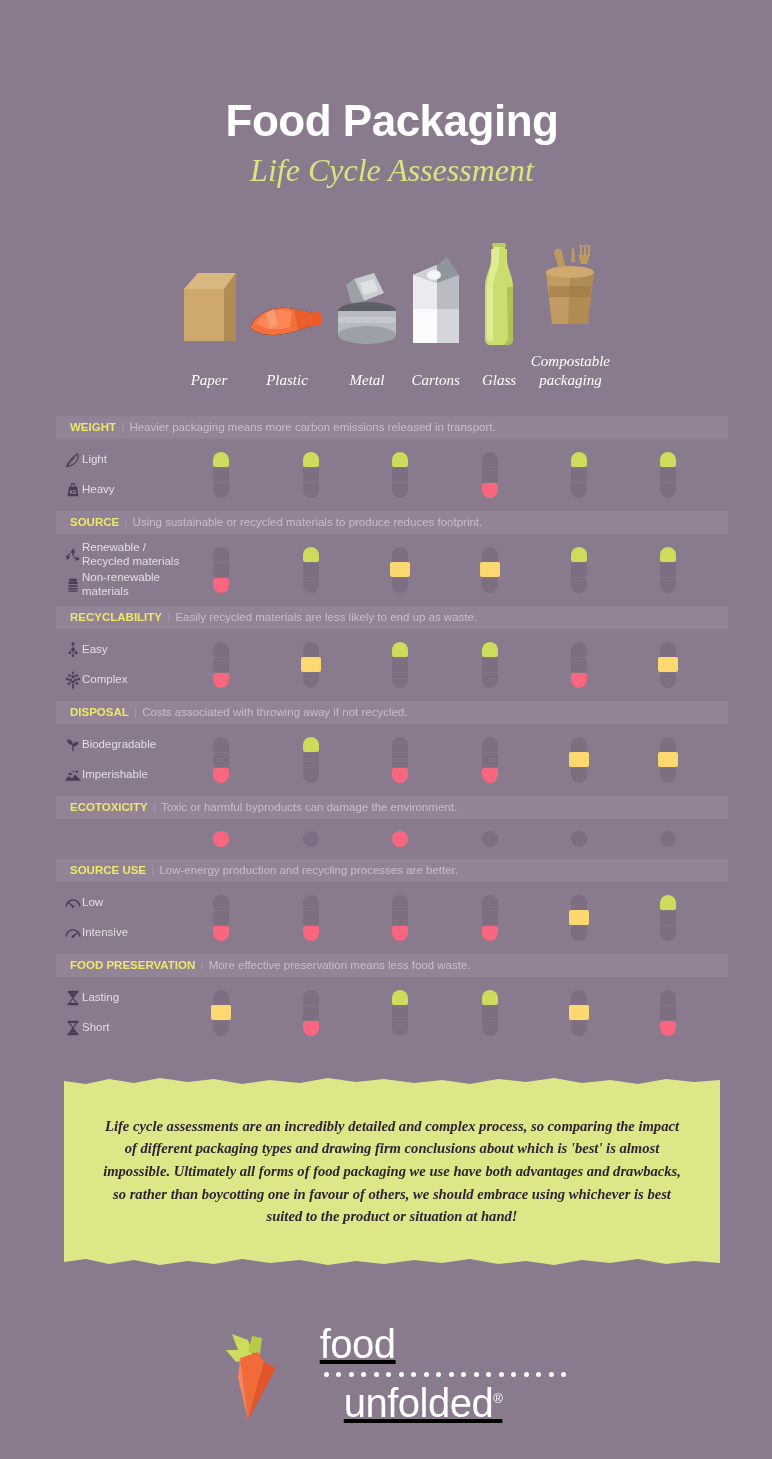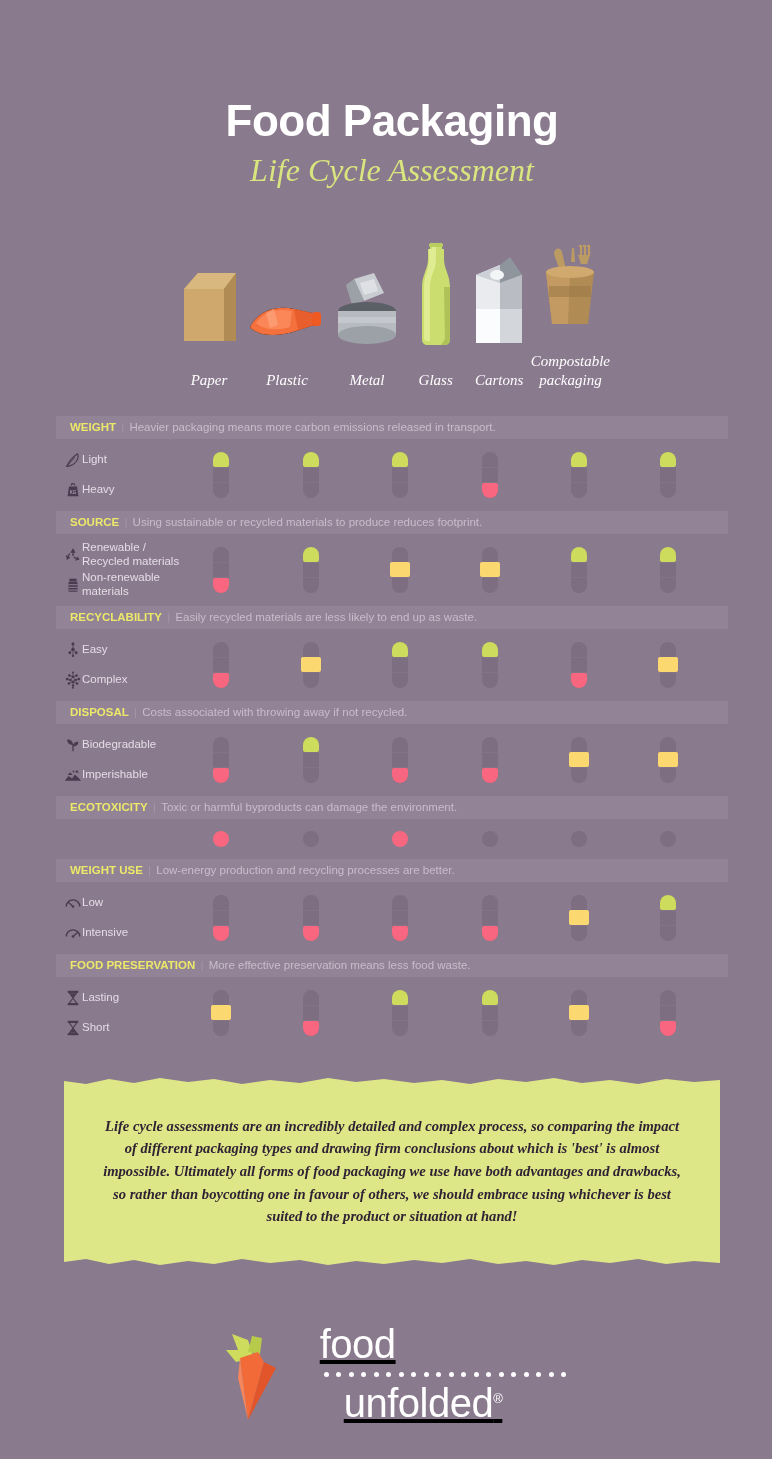--- a/index.html
+++ b/index.html
@@ -187,46 +187,46 @@
       <path d="M24,10 L44,4 L54,24 L34,32 Z" fill="#c9ccd1"></path>
       <path d="M24,10 L34,32 L22,36 L16,16 Z" fill="#9ca1a8"></path>
       <path d="M30,14 L44,10 L48,22 L34,26 Z" fill="#e3e5e8" opacity="0.8"></path>
       <ellipse cx="37" cy="42" rx="29" ry="9" fill="#5b5f66"></ellipse>
       <rect x="8" y="42" width="58" height="24" fill="#b7bbc1"></rect>
       <ellipse cx="37" cy="66" rx="29" ry="9" fill="#9ca1a8"></ellipse>
       <rect x="8" y="48" width="58" height="6" fill="#cdd1d6" opacity="0.6"></rect>
     </svg>
         </div>
         <div class="pack-label">Metal</div>
-      </div>
-      <div class="pack">
-        <div class="pack-art">
-          <svg width="44" height="106" viewBox="0 0 44 106">
-      <path d="M16,2 L28,2 L28,8 L30,8 L30,18 C30,28 36,34 36,46 L36,98 C36,102 34,104 30,104 L14,104 C10,104 8,102 8,98 L8,46 C8,34 14,28 14,18 L14,8 L16,8 Z" fill="#cadd6e"></path>
-      <path d="M18,4 L22,4 L22,18 C22,30 16,34 16,46 L16,100 L14,100 C11,100 10,99 10,96 L10,46 C10,34 15,29 15,18 L15,8 L18,8 Z" fill="#e3f09a" opacity="0.8"></path>
-      <path d="M30,46 L36,46 L36,98 C36,102 34,104 30,104 L27,104 L31,98 Z" fill="#aec257"></path>
-      <rect x="15" y="2" width="14" height="4" rx="1.5" fill="#b9cc5f"></rect>
-    </svg>
-        </div>
-        <div class="pack-label">Glass</div>
       </div>
       <div class="pack">
         <div class="pack-art">
           <svg width="58" height="92" viewBox="0 0 58 92">
       <path d="M6,20 L30,10 L30,88 L6,88 Z" fill="#e9ebee"></path>
       <path d="M30,10 L52,20 L52,88 L30,88 Z" fill="#b9bdc3"></path>
       <path d="M6,20 L30,10 L52,20 L30,28 Z" fill="#d4d7dc"></path>
       <path d="M30,10 L40,2 L52,20 L30,28 Z" fill="#8f959d"></path>
       <path d="M6,20 L30,10 L30,28 L6,20 Z" fill="#cdd0d6"></path>
       <rect x="6" y="54" width="24" height="34" fill="#fbfcfd"></rect>
       <rect x="30" y="54" width="22" height="34" fill="#d3d6db"></rect>
       <ellipse cx="27" cy="20" rx="7" ry="5" fill="#f3f5f7"></ellipse>
     </svg>
         </div>
         <div class="pack-label">Cartons</div>
+      </div>
+      <div class="pack">
+        <div class="pack-art">
+          <svg width="44" height="106" viewBox="0 0 44 106">
+      <path d="M16,2 L28,2 L28,8 L30,8 L30,18 C30,28 36,34 36,46 L36,98 C36,102 34,104 30,104 L14,104 C10,104 8,102 8,98 L8,46 C8,34 14,28 14,18 L14,8 L16,8 Z" fill="#cadd6e"></path>
+      <path d="M18,4 L22,4 L22,18 C22,30 16,34 16,46 L16,100 L14,100 C11,100 10,99 10,96 L10,46 C10,34 15,29 15,18 L15,8 L18,8 Z" fill="#e3f09a" opacity="0.8"></path>
+      <path d="M30,46 L36,46 L36,98 C36,102 34,104 30,104 L27,104 L31,98 Z" fill="#aec257"></path>
+      <rect x="15" y="2" width="14" height="4" rx="1.5" fill="#b9cc5f"></rect>
+    </svg>
+        </div>
+        <div class="pack-label">Glass</div>
       </div>
       <div class="pack">
         <div class="pack-art">
           <svg width="64" height="86" viewBox="0 0 64 86">
       <path d="M16,12 C16,6 22,4 24,10 L30,36 L25,38 Z" fill="#bc9b63"></path>
       <path d="M34,6 L36,6 L37,20 L33,20 Z" fill="#bc9b63"></path>
       <path d="M41,4 L43,4 L43,14 M45,4 L47,4 L47,14 M49,4 L51,4 L51,14" stroke="#bc9b63" stroke-width="2.2" fill="none"></path>
       <path d="M40,13 L52,13 L49,22 L43,22 Z" fill="#bc9b63"></path>
       <path d="M8,30 L56,30 L50,82 L14,82 Z" fill="#b08b54"></path>
       <path d="M8,30 L32,30 L30,82 L14,82 Z" fill="#c39a62"></path>
@@ -526,21 +526,21 @@
       <div class="sec-body single">
         <div class="cells">
           <div class="dotcell" style="left: 165px; background: rgb(248, 103, 127);"></div>
           <div class="dotcell" style="left: 255px;"></div>
           <div class="dotcell" style="left: 344px; background: rgb(248, 103, 127);"></div>
           <div class="dotcell" style="left: 434px;"></div>
           <div class="dotcell" style="left: 523px;"></div>
           <div class="dotcell" style="left: 612px;"></div>
         </div>
       </div>
-      <div class="sec-head"><span class="k">WEIGHT USE</span><span class="bar"> | </span><span>Low-energy production and recycling processes are better.</span></div>
+      <div class="sec-head"><span class="k">SOURCE USE</span><span class="bar"> | </span><span>Low-energy production and recycling processes are better.</span></div>
       <div class="sec-body">
         <div class="rowlabels two">
           <div class="rlab">
             <span class="ico"><svg viewBox="0 0 20 20" width="18" height="18">
                 <path d="M2.5,14 A7.5,7.5 0 0 1 17.5,14" fill="none" stroke="#4b3b50" stroke-width="1.6"></path>
                 <path d="M10,14 L5,9.5" stroke="#4b3b50" stroke-width="1.5" stroke-linecap="round"></path>
                 <circle cx="10" cy="14" r="1.4" fill="#4b3b50"></circle>
               </svg></span>
             <span class="txt">Low</span>
           </div>

